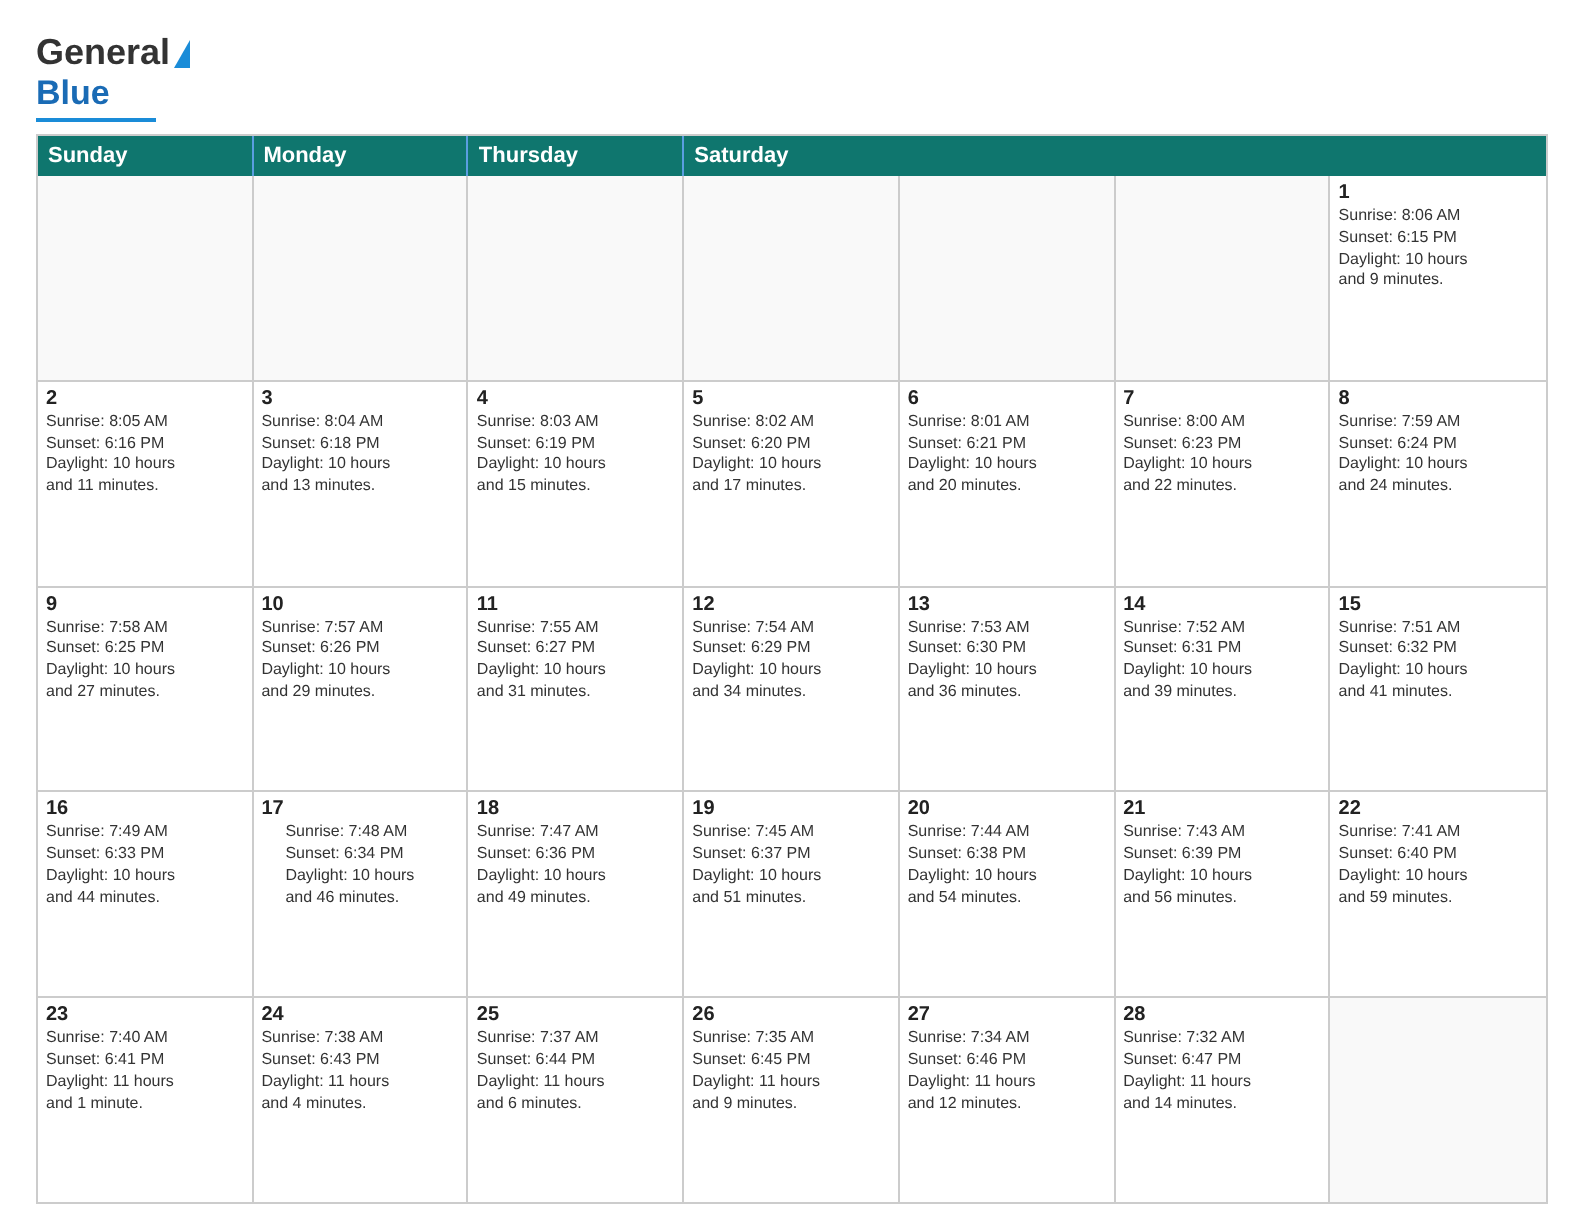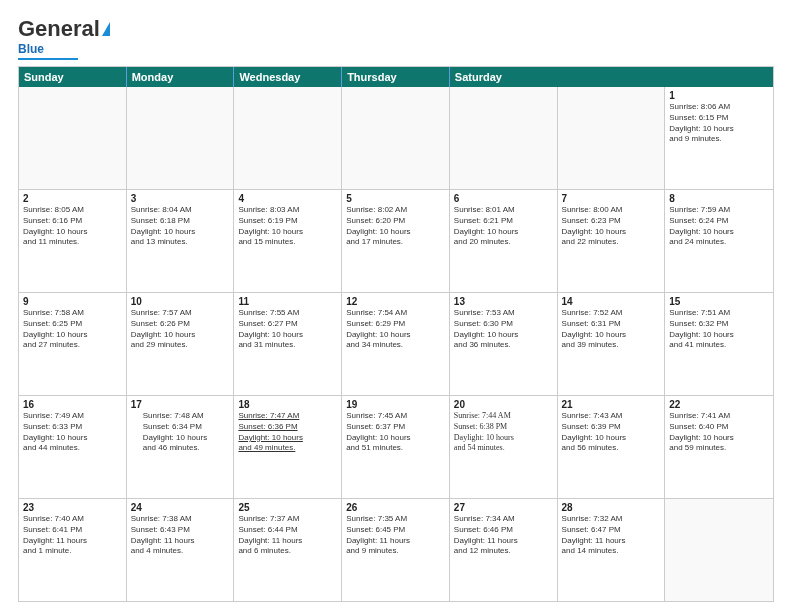--- a/index.html
+++ b/index.html
@@ -113,39 +113,38 @@
       line-height: 1.35;
     }
   </style>
 </head>
 <body>
 
 <div class="page">
   <div class="header">
     <div class="logo">
       <div style="display:flex;align-items:center;">
-        <span class="logo-general" style="font-size:22px;font-weight:bold;color:#333;text-align:right;">General</span>
+        <span class="logo-general" style="font-size:18px;font-weight:bold;color:#333;text-align:right;">General</span>
         <span class="logo-triangle"></span>
       </div>
       <div style="display:flex;align-items:center;">
-        <span class="logo-blue" style="font-size:12px;font-weight:bold;color:#1a6bb5;">Blue</span>
+        <span class="logo-blue" style="font-size:17px;font-weight:bold;color:#1a6bb5;">Blue</span>
       </div>
       <div class="logo-line"></div>
     </div>
     <div class="title-block">
       <div class="month-title"></div>
       <div class="location"></div>
     </div>
   </div>
 
   <div class="calendar">
     <div class="cal-header">
     <div class="cal-header-cell">Sunday</div>
         <div class="cal-header-cell">Monday</div>
-        <div class="cal-header-cell">Wednesday</div>
         <div class="cal-header-cell">Thursday</div>
         <div class="cal-header-cell">Saturday</div>
       </div>
     <div class="cal-body">
     <div class="cal-row">
           <div class="cal-cell empty"></div>
           <div class="cal-cell empty"></div>
           <div class="cal-cell empty"></div>
           <div class="cal-cell empty"></div>
           <div class="cal-cell empty"></div>
@@ -270,35 +269,35 @@
           </div>
           <div class="cal-cell">
             <div class="day-num">17</div>
             <div class="cell-info" style="white-space: pre-line; margin-left: 12px;">Sunrise: 7:48 AM
 Sunset: 6:34 PM
 Daylight: 10 hours
 and 46 minutes.</div>
           </div>
           <div class="cal-cell">
             <div class="day-num">18</div>
-            <div class="cell-info" style="white-space: pre-line; text-decoration: underline;">Sunrise: 7:47 AM
+            <div class="cell-info" style="white-space: pre-line;">Sunrise: 7:47 AM
 Sunset: 6:36 PM
 Daylight: 10 hours
 and 49 minutes.</div>
           </div>
           <div class="cal-cell">
             <div class="day-num">19</div>
             <div class="cell-info" style="white-space: pre-line;">Sunrise: 7:45 AM
 Sunset: 6:37 PM
 Daylight: 10 hours
 and 51 minutes.</div>
           </div>
           <div class="cal-cell">
             <div class="day-num">20</div>
-            <div class="cell-info" style="white-space: pre-line; font-family: Liberation Serif, serif;">Sunrise: 7:44 AM
+            <div class="cell-info" style="white-space: pre-line;">Sunrise: 7:44 AM
 Sunset: 6:38 PM
 Daylight: 10 hours
 and 54 minutes.</div>
           </div>
           <div class="cal-cell">
             <div class="day-num">21</div>
             <div class="cell-info" style="white-space: pre-line;">Sunrise: 7:43 AM
 Sunset: 6:39 PM
 Daylight: 10 hours
 and 56 minutes.</div>

